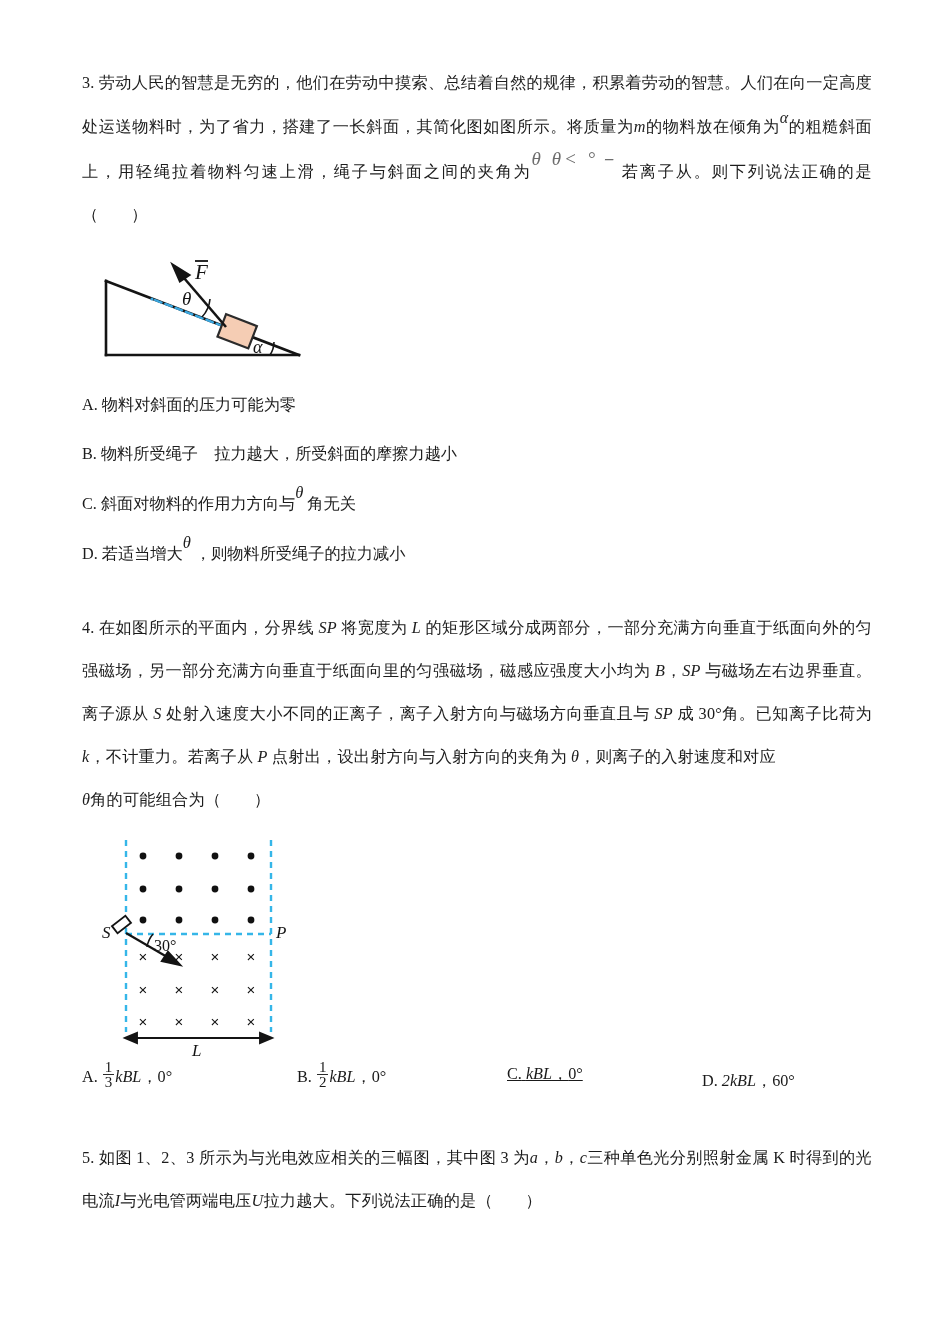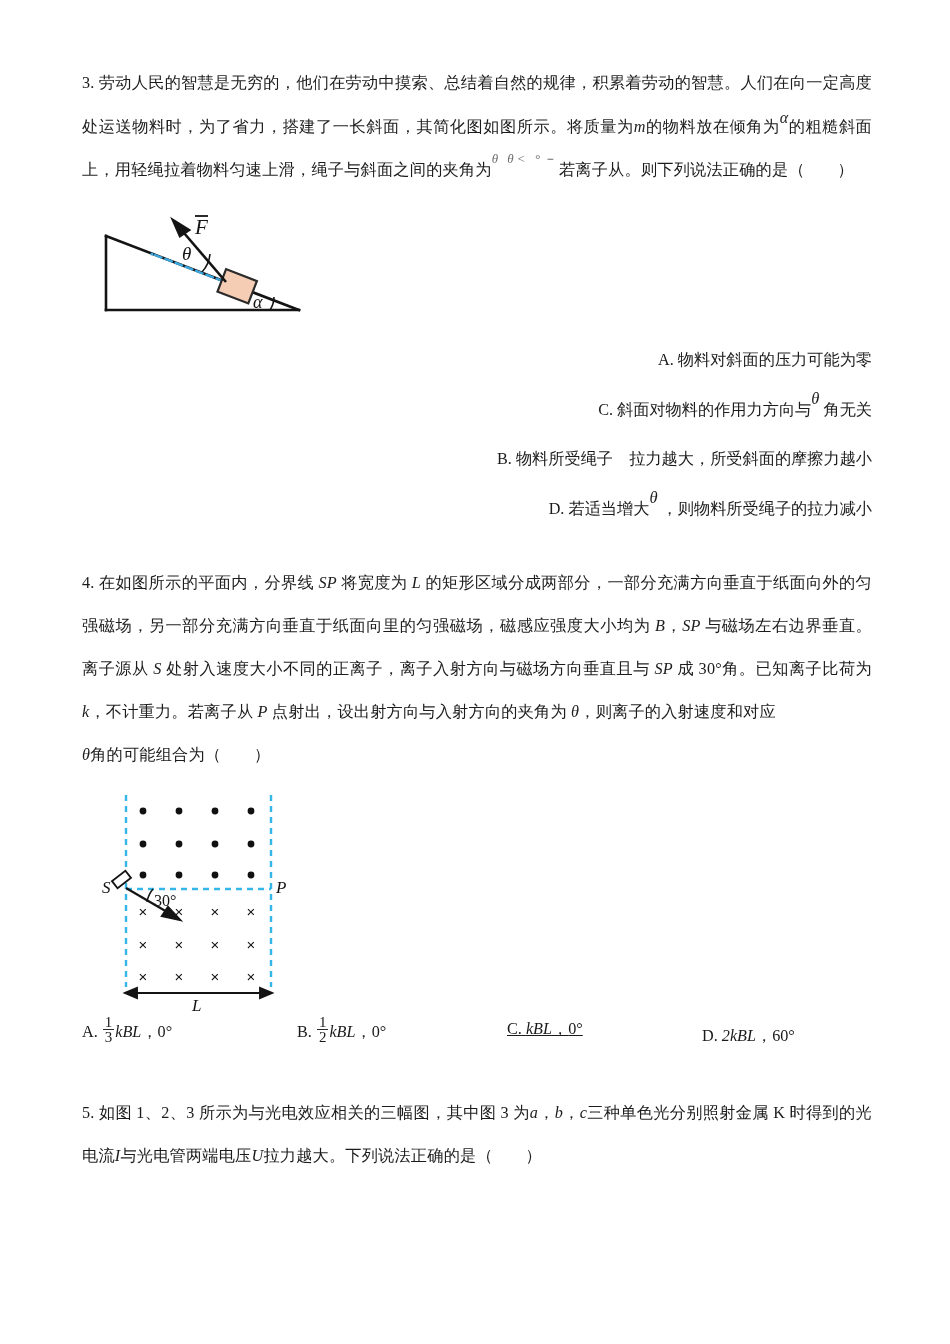--- a/index.html
+++ b/index.html
@@ -57,25 +57,25 @@
     font-style: italic;
     font-size: 16px;
   }
   .faint-eq {
     display: inline-block;
     position: relative;
     top: -12px;
     font-style: italic;
     color: #6d6d6d;
     letter-spacing: 3px;
-    font-size: 13px;
-  }
-
-  
-  .opt-list { margin-top: 2px; text-align: right; }
+    font-size: 19px;
+  }
+
+  
+  .opt-list { margin-top: 2px; }
   .opt {
     font-size: 16.2px;
     line-height: 49px;
     color: #1c1c1c;
   }
   .opt-label { font-style: normal; }
 
   
   .opt-row {
     position: relative;
@@ -171,22 +171,22 @@
             <text x="101" y="32">F</text>
             <line x1="101" y1="14" x2="114" y2="14" stroke="#141414" stroke-width="1.8"></line>
           </g>
           <text x="88" y="58" font-family="Liberation Serif, serif" font-style="italic" font-size="19" fill="#141414">θ</text>
           <text x="159" y="106" font-family="Liberation Serif, serif" font-style="italic" font-size="18" fill="#141414">α</text>
         </svg>
       </div>
 
       <div class="opt-list">
         <div class="opt"><span class="opt-label">A.</span> <span>物料对斜面的压力可能为零</span></div>
+        <div class="opt"><span class="opt-label">B.</span> <span>物料所受绳子　拉力越大，所受斜面的摩擦力越小</span></div>
         <div class="opt"><span class="opt-label">C.</span> <span>斜面对物料的作用力方向与</span><span class="raise">θ</span> <span>角无关</span></div>
-        <div class="opt"><span class="opt-label">B.</span> <span>物料所受绳子　拉力越大，所受斜面的摩擦力越小</span></div>
         <div class="opt"><span class="opt-label">D.</span> <span>若适当增大</span><span class="raise">θ</span> <span>，则物料所受绳子的拉力减小</span></div>
       </div>
     </div>
 
     <div class="spacer-md"></div>
 
     <div class="q-block">
       <div class="q-para"><span>4. 在如图所示的平面内，分界线</span> <span class="mi">SP</span> <span>将宽度为</span> <span class="mi">L</span> <span>的矩形区域分成两部分，一部分充满方向垂直于纸面向外的匀强磁场，另一部分充满方向垂直于纸面向里的匀强磁场，磁感应强度大小均为</span> <span class="mi">B</span><span>，</span><span class="mi">SP</span> <span>与磁场左右边界垂直。离子源从</span> <span class="mi">S</span> <span>处射入速度大小不同的正离子，离子入射方向与磁场方向垂直且与</span> <span class="mi">SP</span> <span>成 30°角。已知离子比荷为</span><span class="mi">k</span><span>，不计重力。若离子从</span> <span class="mi">P</span> <span>点射出，设出射方向与入射方向的夹角为</span> <span class="mi">θ</span><span>，则离子的入射速度和对应</span><br><span class="mi">θ</span><span>角的可能组合为（</span>　　<span>）</span></div>
 
       <div class="fig-field">

